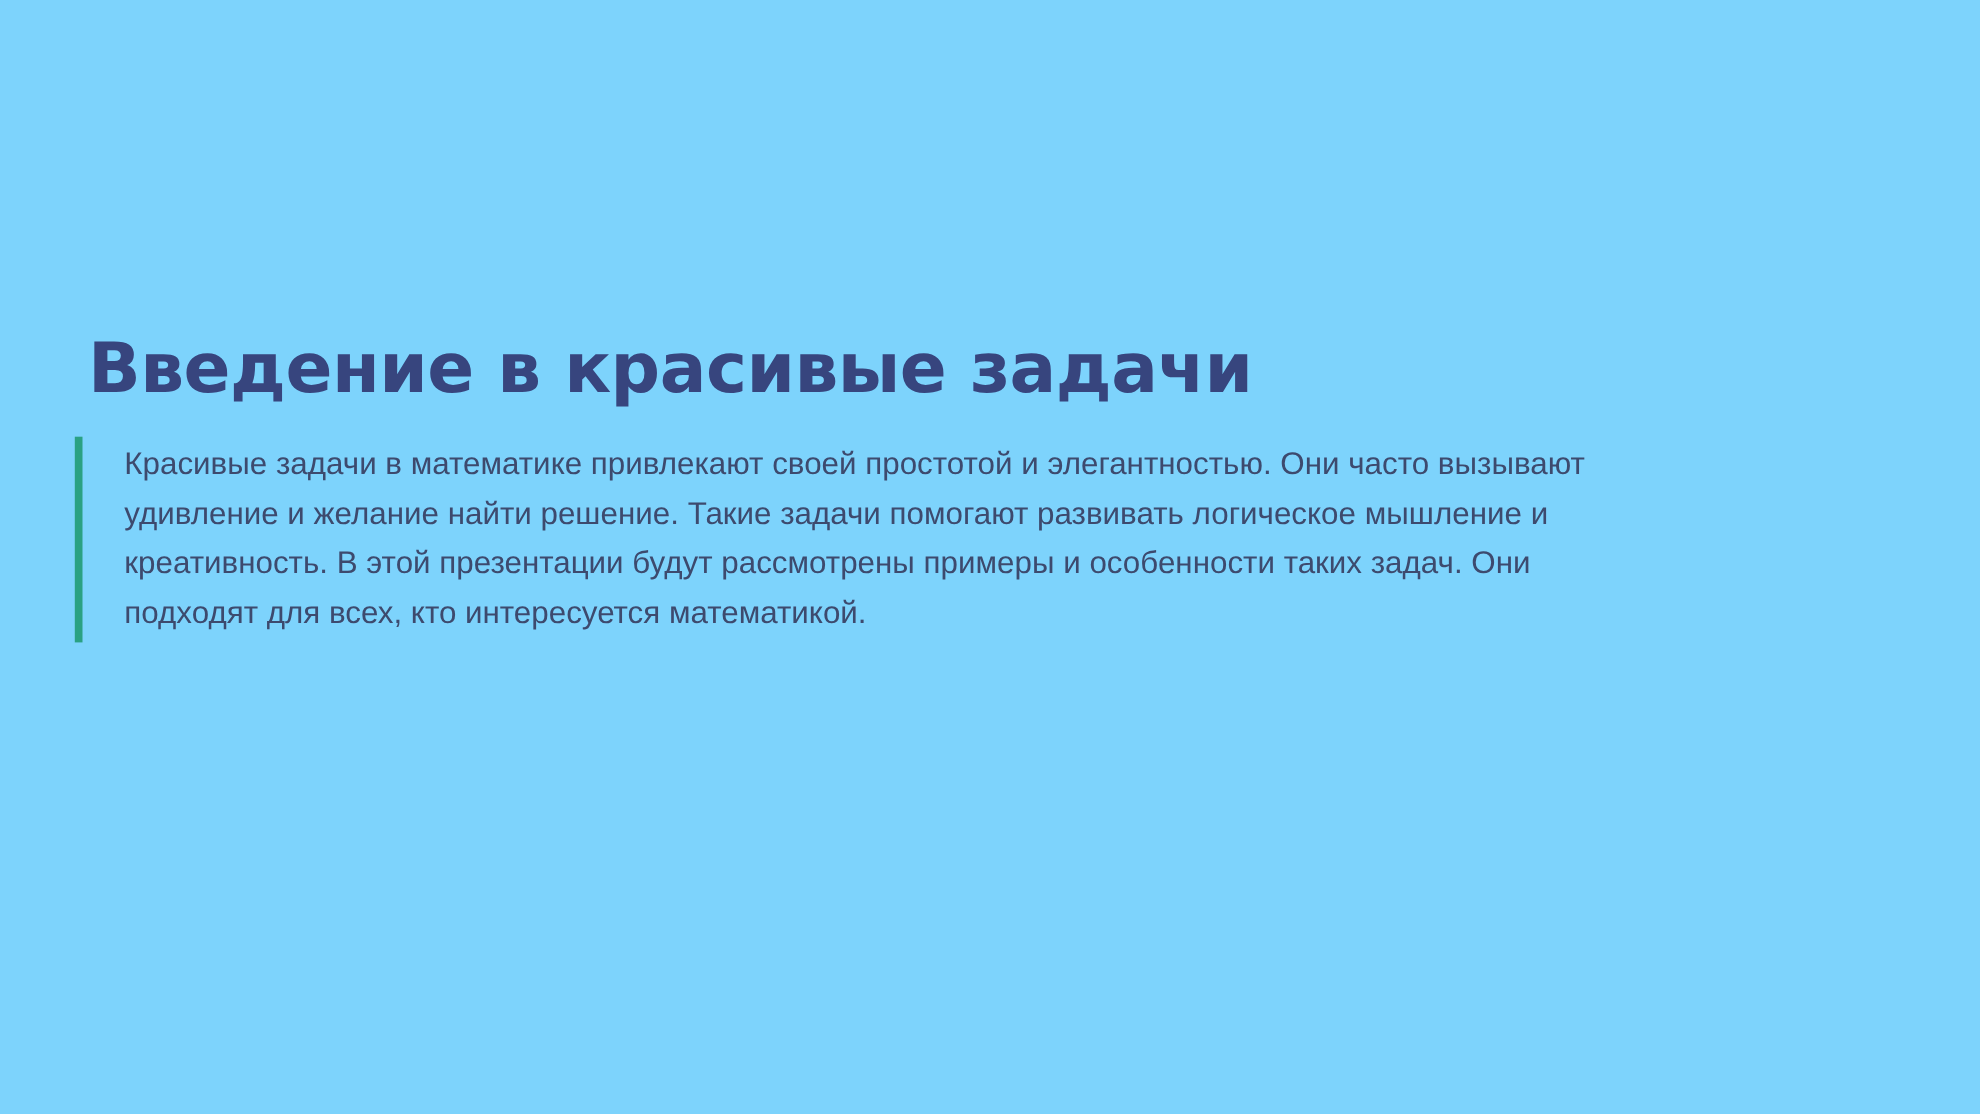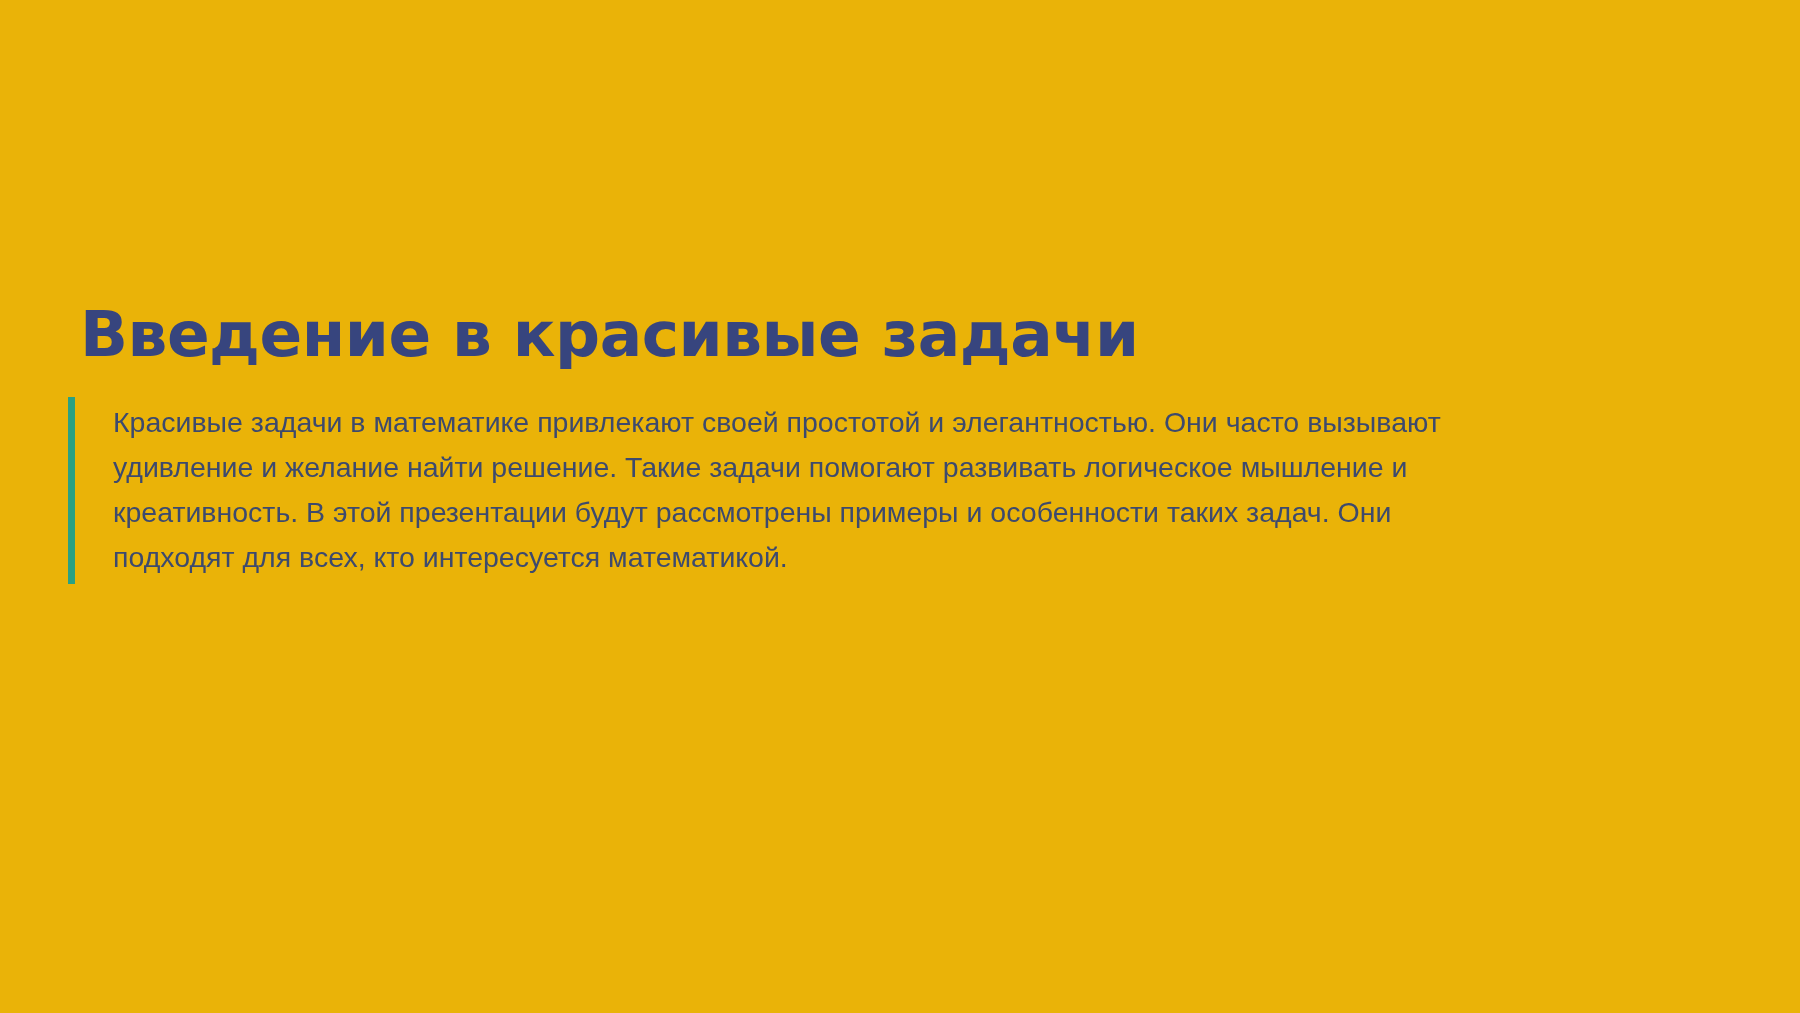--- a/index.html
+++ b/index.html
@@ -66,21 +66,21 @@
     color: #3d4a6e;
     margin: 0;
     padding: 3px 0 4px 0;
     max-width: 1400px;
     text-align: left;
   }
 </style>
 </head>
 <body>
 
-<div class="slide" style="background: #eab308;">
+<div class="slide" style="background: #7dd3fc;">
 
   <div class="slide-content">
 
     <h1 class="slide-title" style="color: rgb(55, 69, 126);">Введение в красивые задачи</h1>
 
     <div class="body-block">
 
       <div class="accent-bar" style="background: rgb(42, 161, 131);"></div>
 
       <p class="body-text" style="color: rgb(61, 74, 110);">Красивые задачи в математике привлекают своей простотой и элегантностью. Они часто вызывают удивление и желание найти решение. Такие задачи помогают развивать логическое мышление и креативность. В этой презентации будут рассмотрены примеры и особенности таких задач. Они подходят для всех, кто интересуется математикой.</p>

